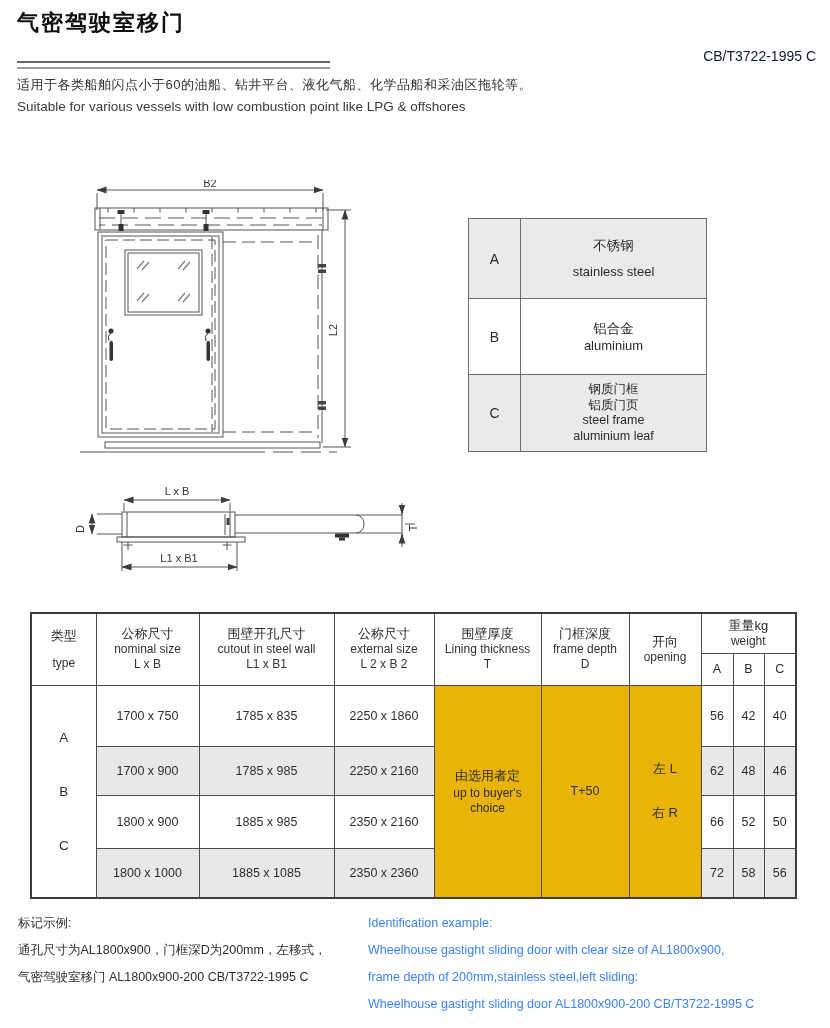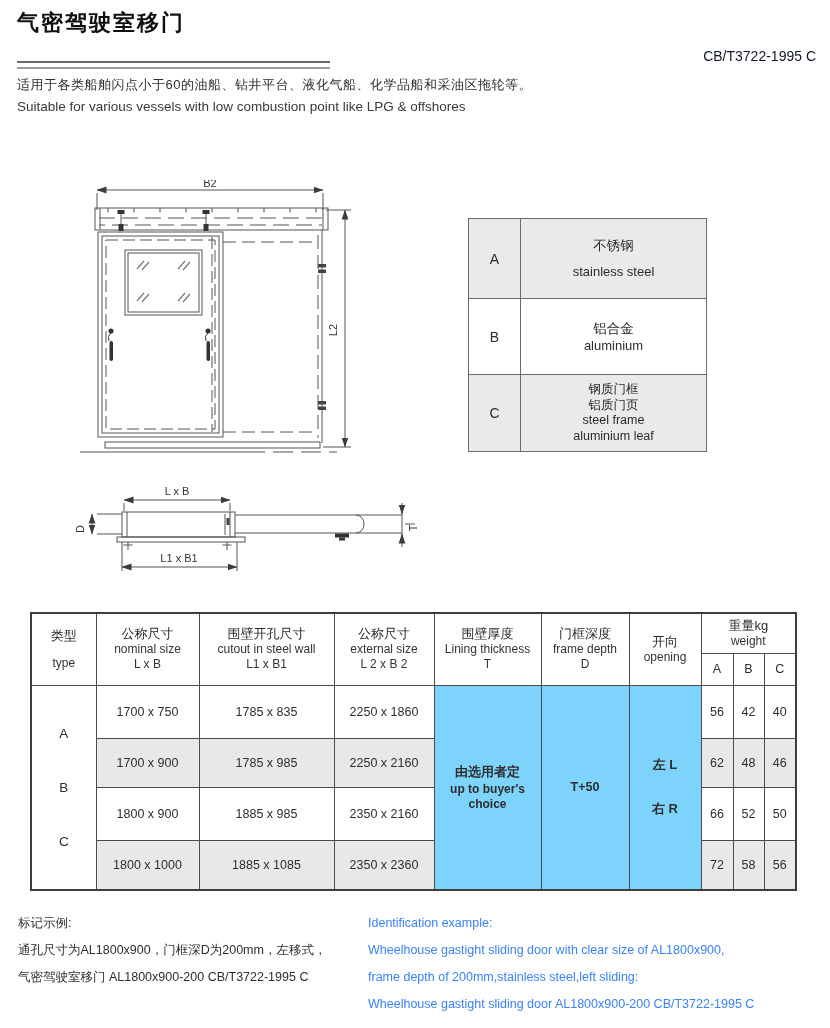--- a/index.html
+++ b/index.html
@@ -34,28 +34,28 @@
 
   table.spec { position:absolute; left:30px; top:612px; border-collapse:collapse; table-layout:fixed; border:2px solid #3d3d3d; }
   .spec th, .spec td { border:1px solid #4c4c4c; text-align:center; vertical-align:middle; font-weight:normal; padding:0; background:#fff; }
   .spec thead tr.h1 th { height:40px; }
   .spec thead tr.h2 th { height:32px; font-size:12.5px; }
   .spec .hz { font-size:13px; line-height:16px; }
   .spec .he { font-size:12px; line-height:15px; color:#333; }
   .spec .hs { font-size:12px; line-height:15px; color:#333; }
   .spec .typehead .hz { margin-bottom:12px; }
   .spec tbody td { font-size:12.5px; color:#2e2e2e; }
-  .spec tbody tr.r0 td { height:53px; }
+  .spec tbody tr.r0 td { height:61px; }
   .spec tbody tr.r1 td { height:49px; }
   .spec tbody tr.r2 td { height:53px; }
   .spec tbody tr.r3 td { height:50px; }
   .spec tbody tr.shaded td { background:#e8e8e8; }
   .spec td.typecell { background:#fff; }
   .spec .typecell .tc { display:flex; flex-direction:column; justify-content:space-evenly; height:200px; font-size:13.5px; }
-  .spec td.merged { background:#7dd3fc;font-weight:bold; }
+  .spec td.merged { background:#eab308; }
   .spec .lining-en { font-size:12px; line-height:15px; width:100px; margin:2px auto 0; }
   .spec .lining-zh { font-size:13px; line-height:17px; }
   .spec .open-l { margin-bottom:26px; font-size:13px; }
   .spec .open-r { font-size:13px; }
 
   .examples-zh { position:absolute; left:18px;  top:910px; font-size:12.5px; line-height:27px; white-space:nowrap; color:#2e2e2e; }
   .examples-en { position:absolute; left:368px; top:910px; font-size:12.5px; line-height:27px; white-space:nowrap; color:#3b82f6; }
 </style>
 </head>
 <body>

